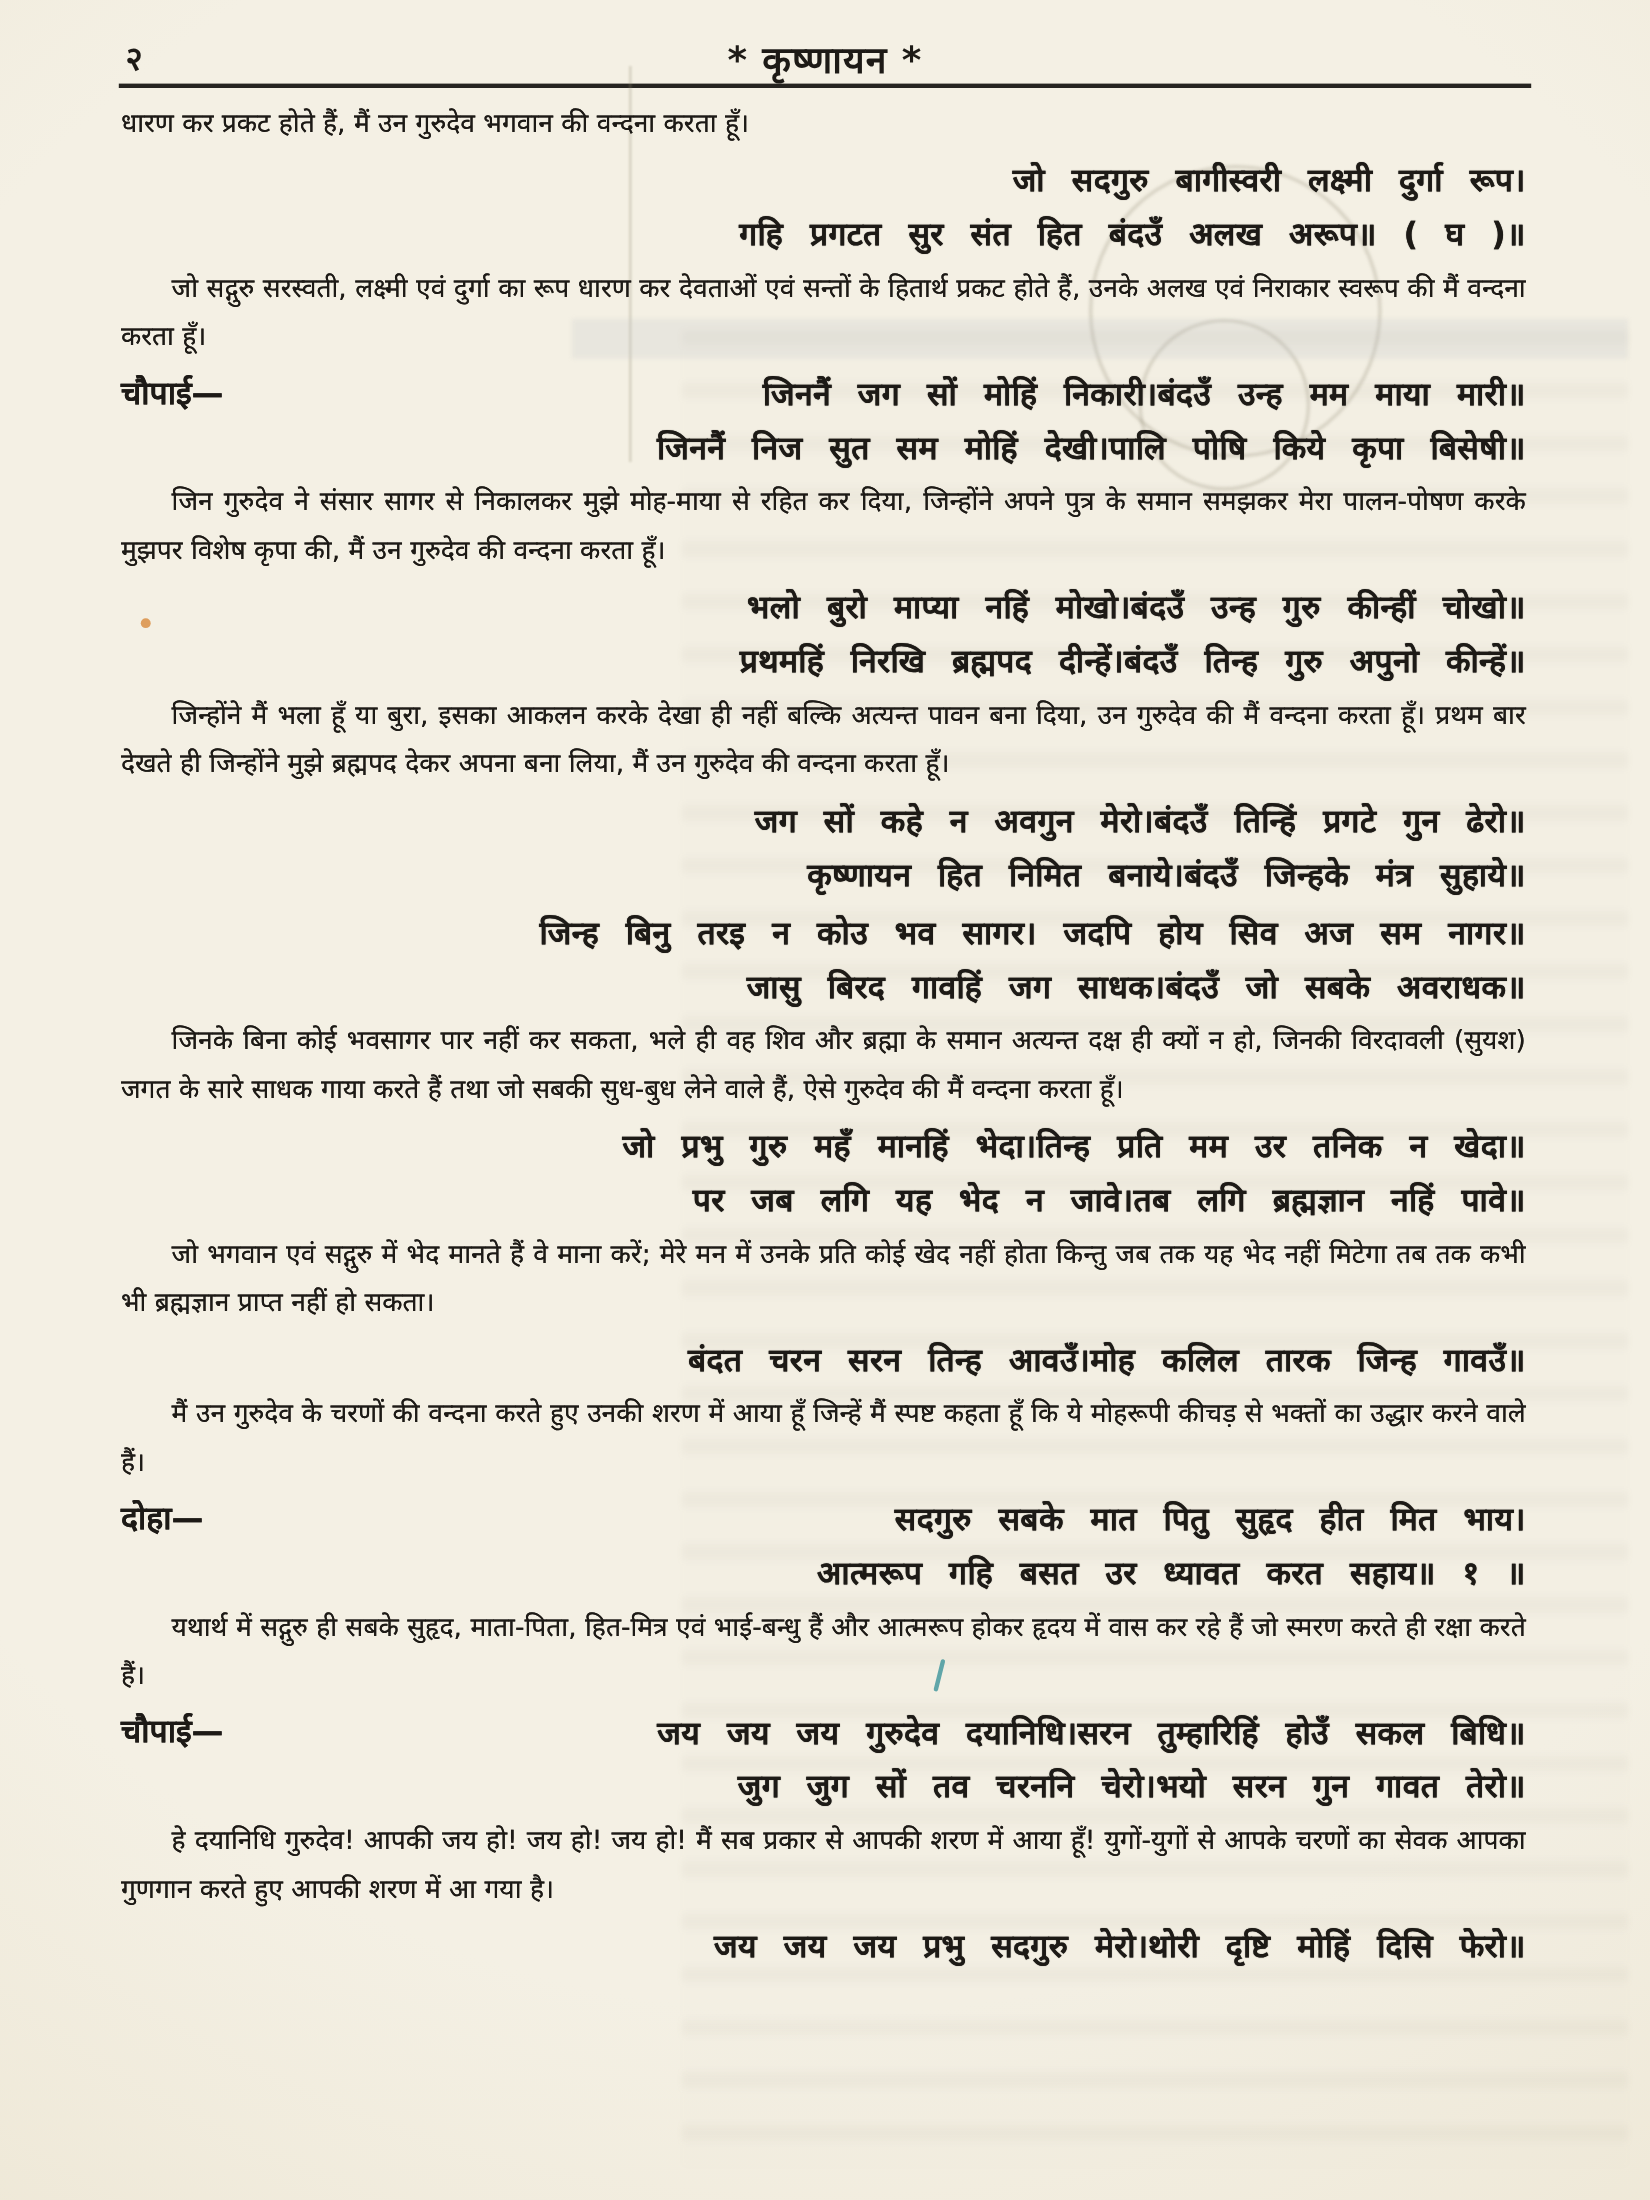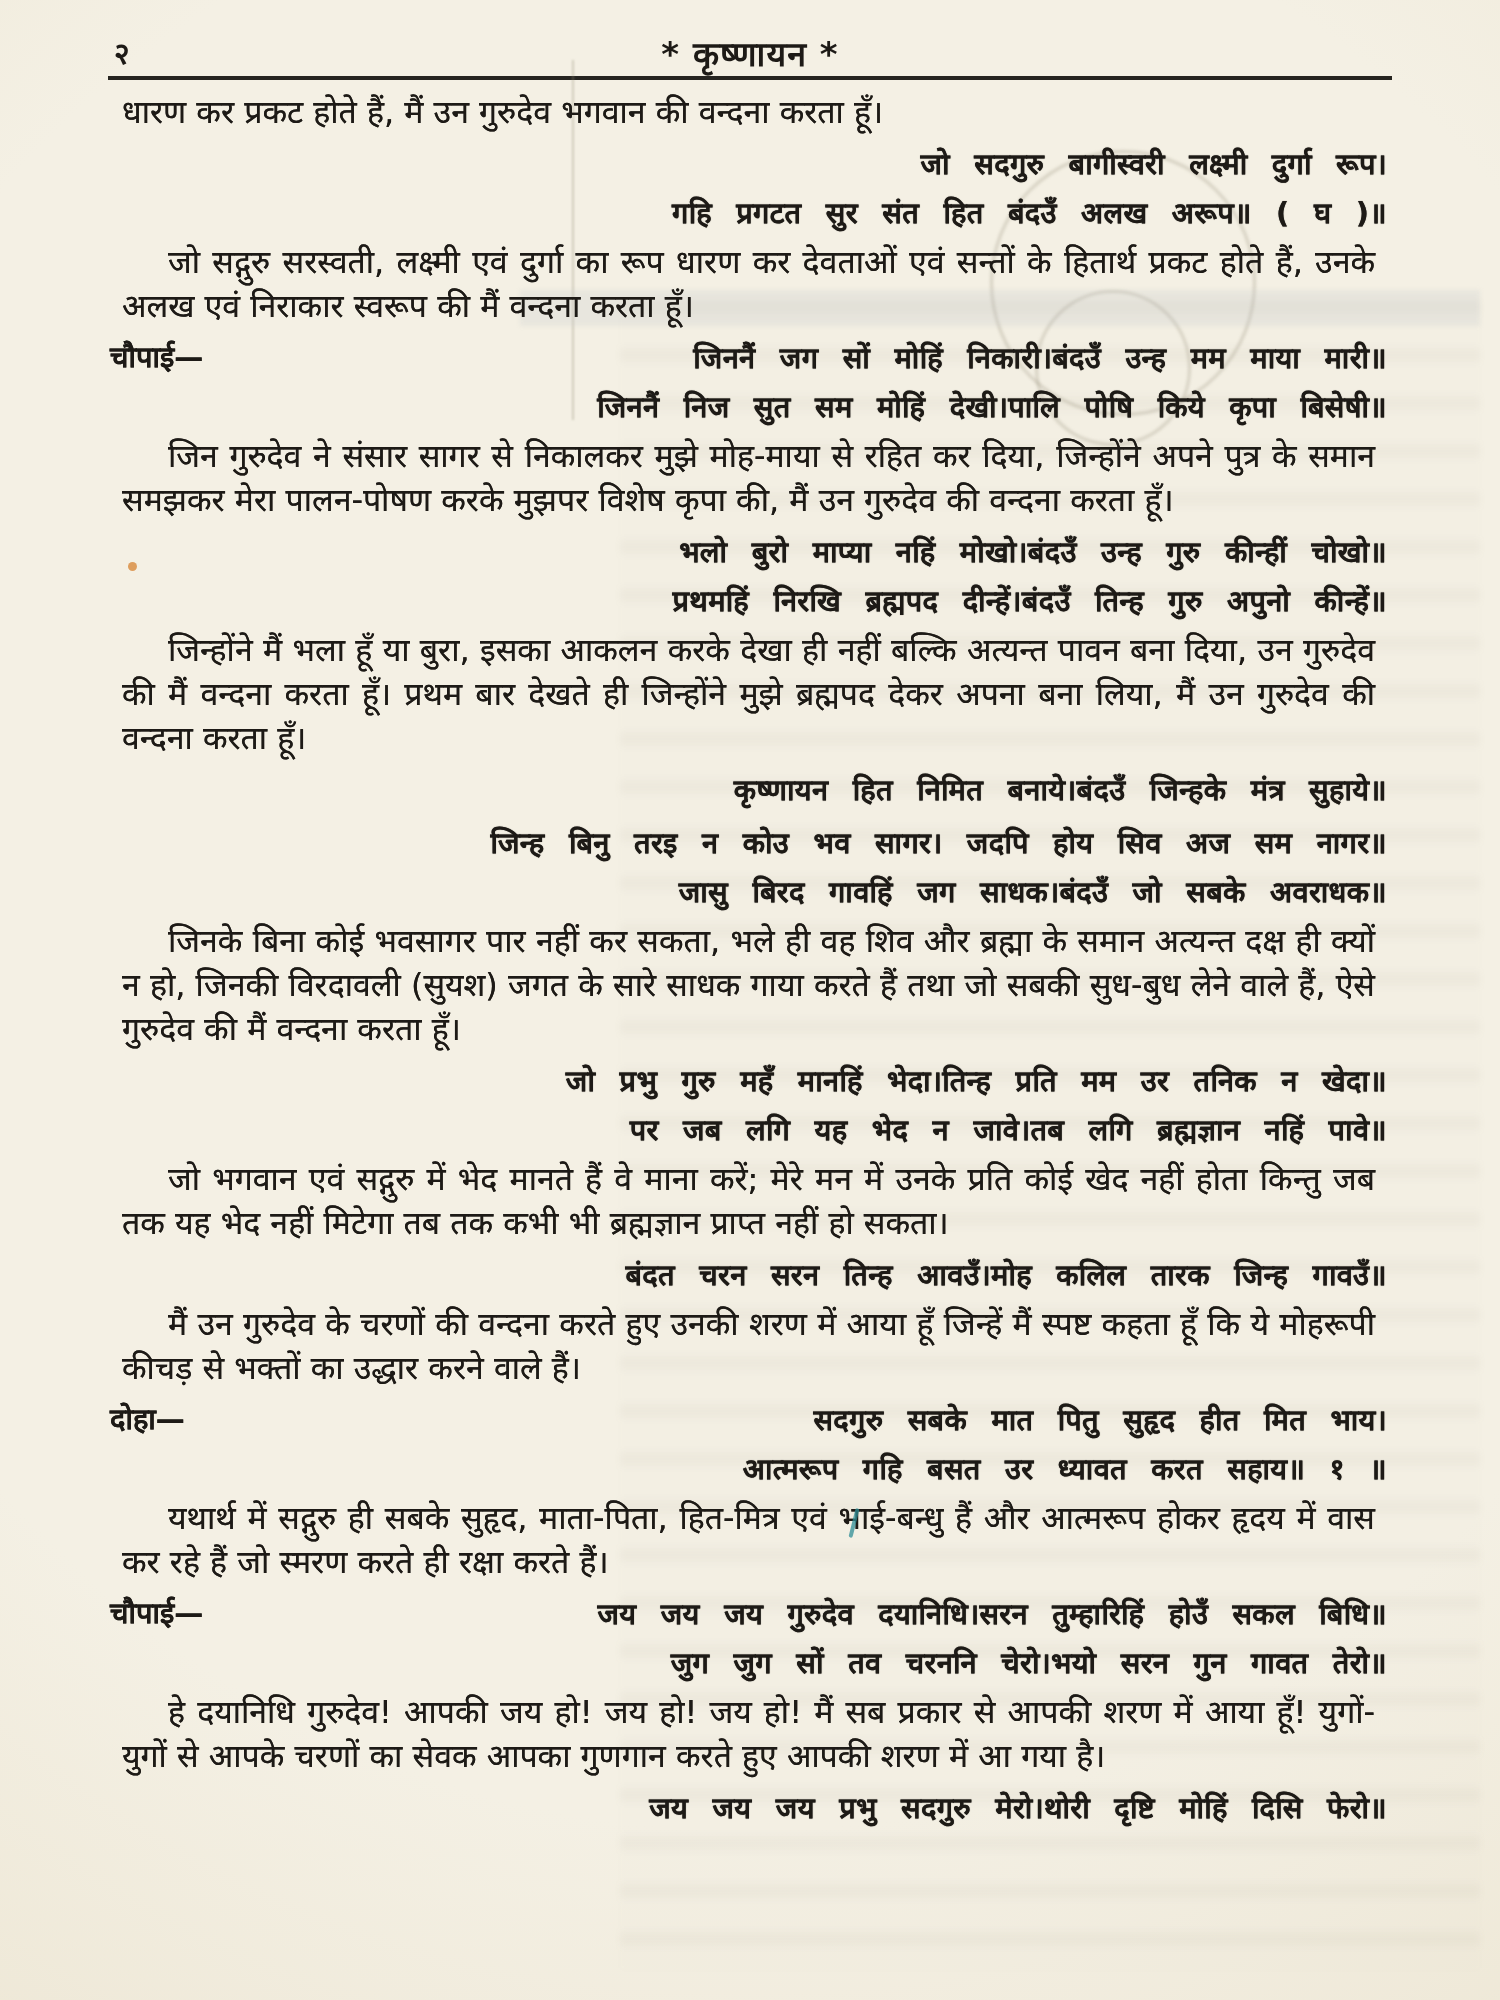--- a/index.html
+++ b/index.html
@@ -33,22 +33,22 @@
     border:0;border-top:4px solid #262420;
     height:0;
   }
   
   .content{
     position:relative;
     margin:0 113px 0 110px;
     z-index:3;
   }
   .prose{
-    margin:3px 12px;
-    font-size:32px;
+    margin:3px 0;
+    font-size:24px;
     line-height:44px;
     text-align:justify;
     text-indent:46px;
     text-shadow:0 0 .6px rgba(20,18,14,.85);
   }
   .prose.no-indent{text-indent:0;}
   .verse-block{margin:4px 0;}
   .verse-row{
     position:relative;
     text-align:right;
@@ -137,20 +137,21 @@
         <div class="verse-row"><span class="verse-label">चौपाई—</span><span class="verse-line">जिननैं जग सों मोहिं निकारी।बंदउँ उन्ह मम माया मारी॥</span></div>
         <div class="verse-row"><span class="verse-line">जिननैं निज सुत सम मोहिं देखी।पालि पोषि किये कृपा बिसेषी॥</span></div>
       </div>
       <p class="prose">जिन गुरुदेव ने संसार सागर से निकालकर मुझे मोह-माया से रहित कर दिया, जिन्होंने अपने पुत्र के समान समझकर मेरा पालन-पोषण करके मुझपर विशेष कृपा की, मैं उन गुरुदेव की वन्दना करता हूँ।</p>
       <div class="verse-block">
         <div class="verse-row"><span class="verse-line">भलो बुरो माप्या नहिं मोखो।बंदउँ उन्ह गुरु कीन्हीं चोखो॥</span></div>
         <div class="verse-row"><span class="verse-line">प्रथमहिं निरखि ब्रह्मपद दीन्हें।बंदउँ तिन्ह गुरु अपुनो कीन्हें॥</span></div>
       </div>
       <p class="prose">जिन्होंने मैं भला हूँ या बुरा, इसका आकलन करके देखा ही नहीं बल्कि अत्यन्त पावन बना दिया, उन गुरुदेव की मैं वन्दना करता हूँ। प्रथम बार देखते ही जिन्होंने मुझे ब्रह्मपद देकर अपना बना लिया, मैं उन गुरुदेव की वन्दना करता हूँ।</p>
       <div class="verse-block">
+        <div class="verse-row"><span class="verse-line">जग सों कहे न अवगुन मेरो।बंदउँ तिन्हिं प्रगटे गुन ढेरो॥</span></div>
         <div class="verse-row"><span class="verse-line">कृष्णायन हित निमित बनाये।बंदउँ जिन्हके मंत्र सुहाये॥</span></div>
       </div>
       <div class="verse-block">
         <div class="verse-row"><span class="verse-line">जिन्ह बिनु तरइ न कोउ भव सागर। जदपि होय सिव अज सम नागर॥</span></div>
         <div class="verse-row"><span class="verse-line">जासु बिरद गावहिं जग साधक।बंदउँ जो सबके अवराधक॥</span></div>
       </div>
       <p class="prose">जिनके बिना कोई भवसागर पार नहीं कर सकता, भले ही वह शिव और ब्रह्मा के समान अत्यन्त दक्ष ही क्यों न हो, जिनकी विरदावली (सुयश) जगत के सारे साधक गाया करते हैं तथा जो सबकी सुध-बुध लेने वाले हैं, ऐसे गुरुदेव की मैं वन्दना करता हूँ।</p>
       <div class="verse-block">
         <div class="verse-row"><span class="verse-line">जो प्रभु गुरु महँ मानहिं भेदा।तिन्ह प्रति मम उर तनिक न खेदा॥</span></div>
         <div class="verse-row"><span class="verse-line">पर जब लगि यह भेद न जावे।तब लगि ब्रह्मज्ञान नहिं पावे॥</span></div>

